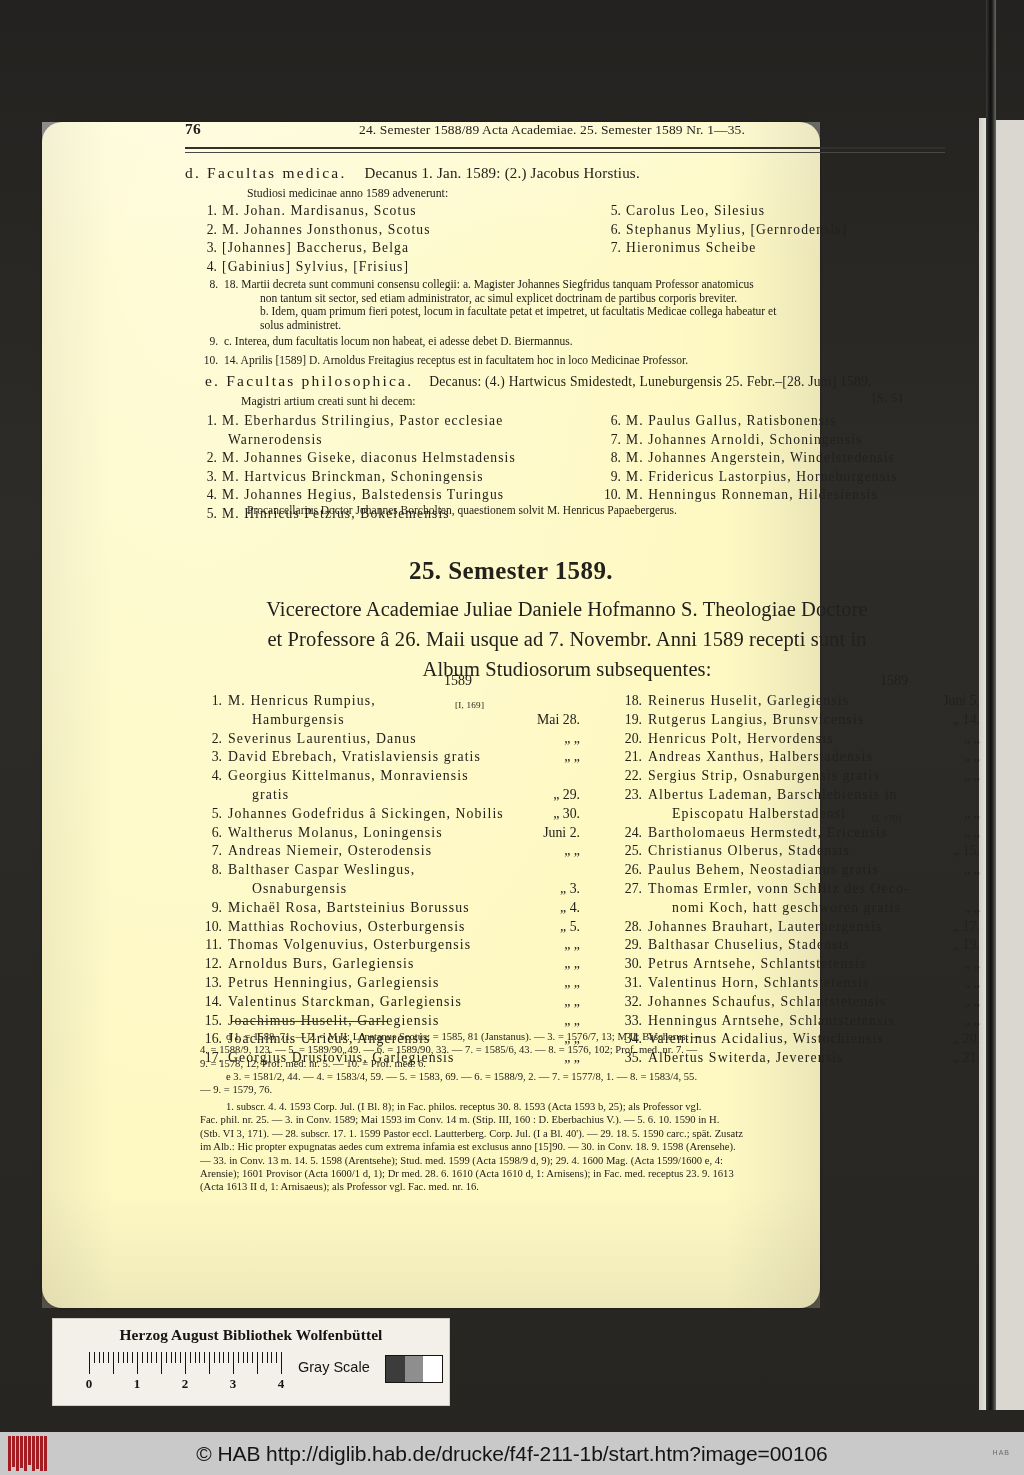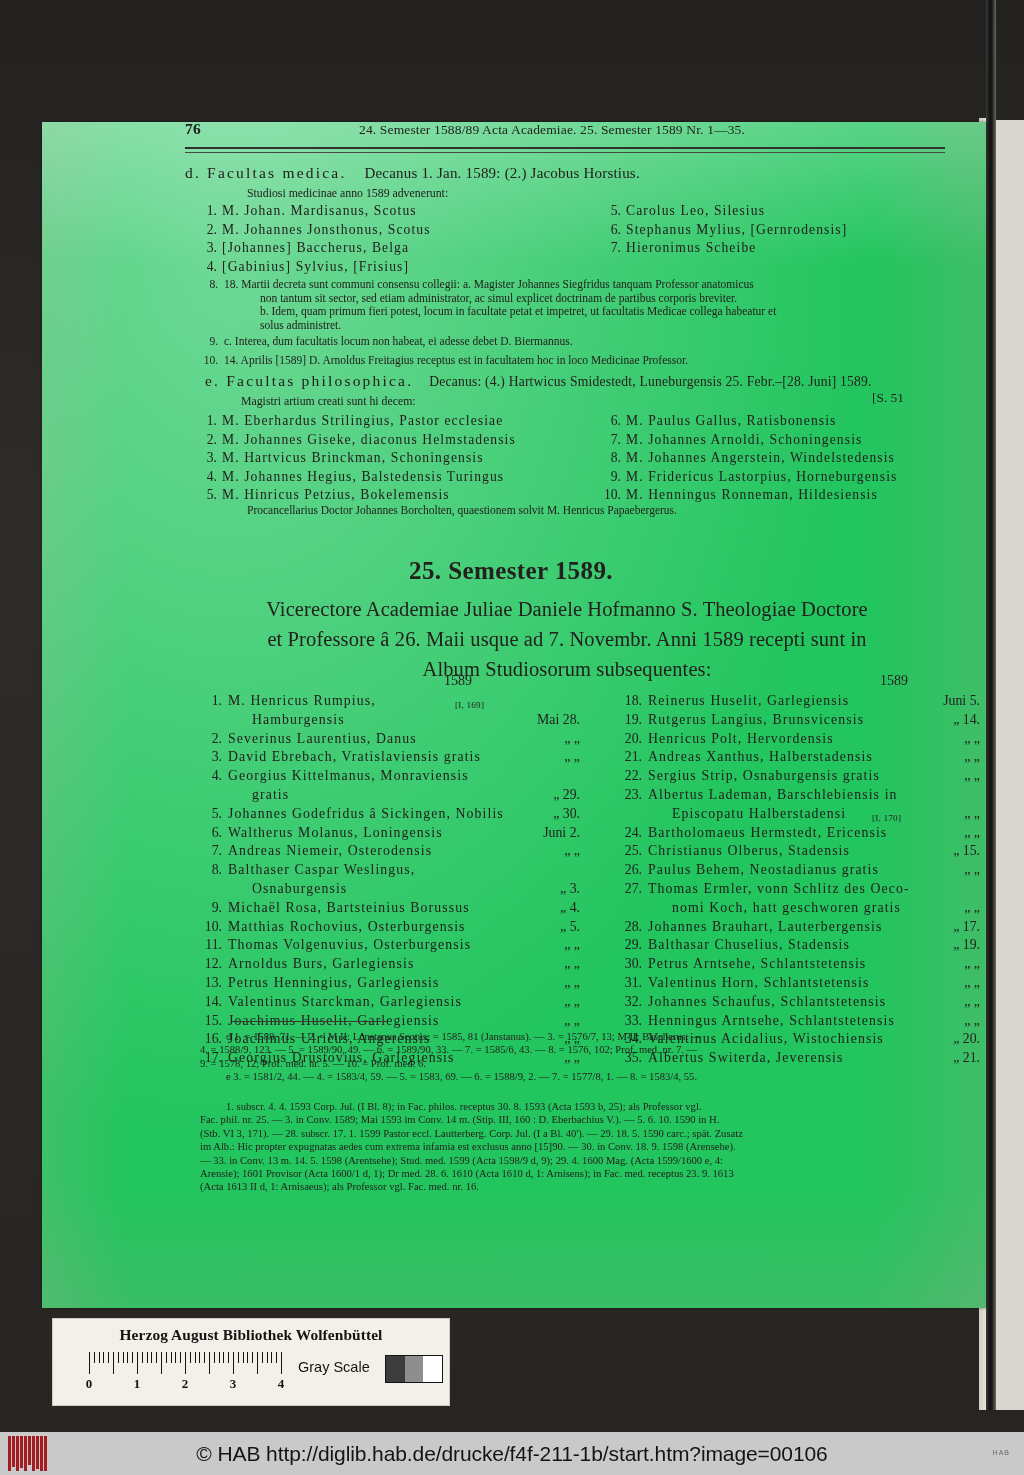--- a/index.html
+++ b/index.html
@@ -11,23 +11,24 @@
     position:relative;
   }
   
   #scan{position:absolute;inset:0;background:linear-gradient(180deg,#232220 0%,#2d2c28 35%,#262522 100%);}
   #right-page{position:absolute;left:996px;top:120px;width:28px;height:1290px;background:#d9d7cf;}
   #gutter{position:absolute;left:986px;top:0px;width:10px;height:1410px;background:linear-gradient(90deg,#3a3a38 0%,#111 40%,#1a1a19 60%,#6b6a64 100%);}
   #gutter2{position:absolute;left:979px;top:118px;width:8px;height:1292px;background:linear-gradient(90deg,#cfcdc4,#e6e4db);}
 
   
   #page{
-    position:absolute;left:42px;top:122px;width:944px;height:1186px;
-    background:#22c55e;
+    position:absolute;left:42px;top:122px;width:778px;height:1186px;
+    background:#fef9c3;
     box-shadow:0 0 3px rgba(0,0,0,.45);
+    border-radius:20px;
   }
   #page:before{ 
     content:"";position:absolute;inset:0;pointer-events:none;
     background:
       radial-gradient(ellipse at 20% 10%, rgba(255,255,255,.35), rgba(255,255,255,0) 60%),
       linear-gradient(90deg, rgba(180,172,150,.20) 0%, rgba(255,255,255,0) 9%, rgba(255,255,255,0) 88%, rgba(170,162,140,.22) 100%),
       linear-gradient(180deg, rgba(255,255,255,.25) 0%, rgba(255,255,255,0) 12%, rgba(255,255,255,0) 90%, rgba(165,158,136,.18) 100%);
   }
   #content{position:absolute;left:0;top:0;width:938px;height:1186px;color:#23211d;}
 
@@ -153,21 +154,21 @@
     </div>
 
     <div class="blk fac-head" style="left:143px;top:250px;margin-left:20px;">
       <span class="lead">e. Facultas philosophica.</span>
       <span style="margin-left:12px;font-size:13.6px;">Decanus: (4.) Hartwicus Smidestedt, Luneburgensis 25. Febr.–[28. Juni] 1589.</span>
     </div>
     <div class="blk sub" style="left:199px;top:272px;">Magistri artium creati sunt hi decem:</div>
     <div class="blk" style="left:830px;top:268px;font-size:13.4px;">[S. 51</div>
 
     <ul class="num blk" style="left:158px;top:290px;width:400px;">
-      <li><span class="n">1.</span><span class="sp1">M. Eberhardus Strilingius, Pastor ecclesiae</span></li>
+      <li><span class="n">1.</span><span class="sp1">M. Eberhardus Strilingius, Pastor ecclesiae</span><span class="cont sp1">Warnerodensis</span></li>
       <li><span class="n">2.</span><span class="sp1">M. Johannes Giseke, diaconus Helmstadensis</span></li>
       <li><span class="n">3.</span><span class="sp1">M. Hartvicus Brinckman, Schoningensis</span></li>
       <li><span class="n">4.</span><span class="sp1">M. Johannes Hegius, Balstedensis Turingus</span></li>
       <li><span class="n">5.</span><span class="sp1">M. Hinricus Petzius, Bokelemensis</span></li>
     </ul>
 
     <ul class="num blk" style="left:562px;top:290px;width:400px;">
       <li><span class="n">6.</span><span class="sp1">M. Paulus Gallus, Ratisbonensis</span></li>
       <li><span class="n">7.</span><span class="sp1">M. Johannes Arnoldi, Schoningensis</span></li>
       <li><span class="n">8.</span><span class="sp1">M. Johannes Angerstein, Windelstedensis</span></li>
@@ -388,20 +389,21 @@
     <div class="fn-rule" style="left:190px;top:899px;width:155px;"></div>
 
     <div class="fn" style="left:158px;top:908px;width:762px;">
       <p class="ind">d 1. = 1588, 71. — 2. = M II: Lonstanus Scotus; = 1585, 81 (Janstanus). — 3. = 1576/7, 13; M II: Bascherus. —</p>
       <p>4. = 1588/9, 123.  —  5. = 1589/90, 49. — 6. = 1589/90, 33.  —  7. = 1585/6, 43.  —  8. = 1576, 102; Prof. med. nr. 7. —</p>
       <p>9. = 1578, 12; Prof. med. nr. 5.  —  10. = Prof. med. 6.</p>
     </div>
 
     <div class="fn" style="left:158px;top:948px;width:762px;">
       <p class="ind">e 3. = 1581/2, 44. — 4. = 1583/4, 59.  —  5. = 1583, 69.  —  6. = 1588/9, 2. — 7. = 1577/8, 1. — 8. = 1583/4, 55.</p>
+      <p>— 9. = 1579, 76.</p>
     </div>
 
     <div class="fn" style="left:158px;top:978px;width:778px;">
       <p class="ind">1. subscr. 4. 4. 1593 Corp. Jul. (I Bl. 8); in Fac. philos. receptus 30. 8. 1593 (Acta 1593 b, 25); als Professor vgl.</p>
       <p>Fac. phil. nr. 25.  —  3. in Conv. 1589; Mai 1593 im Conv. 14 m. (Stip. III, 160 : D. Eberbachius V.).  —  5. 6. 10. 1590 in H.</p>
       <p>(Stb. VI 3, 171).  —  28. subscr. 17. 1. 1599 Pastor eccl. Lautterberg. Corp. Jul. (I a Bl. 40').  —  29. 18. 5. 1590 carc.; spät. Zusatz</p>
       <p>im Alb.: Hic propter expugnatas aedes cum extrema infamia est exclusus anno [15]90. —  30. in Conv. 18. 9. 1598 (Arensehe).</p>
       <p>— 33. in Conv. 13 m. 14. 5. 1598 (Arentsehe);  Stud. med. 1599 (Acta 1598/9 d, 9);  29. 4. 1600 Mag. (Acta 1599/1600 e, 4:</p>
       <p>Arensie); 1601 Provisor (Acta 1600/1 d, 1); Dr med. 28. 6. 1610 (Acta 1610 d, 1: Arnisens); in Fac. med. receptus 23. 9. 1613</p>
       <p>(Acta 1613 II d, 1: Arnisaeus); als Professor vgl. Fac. med. nr. 16.</p>

